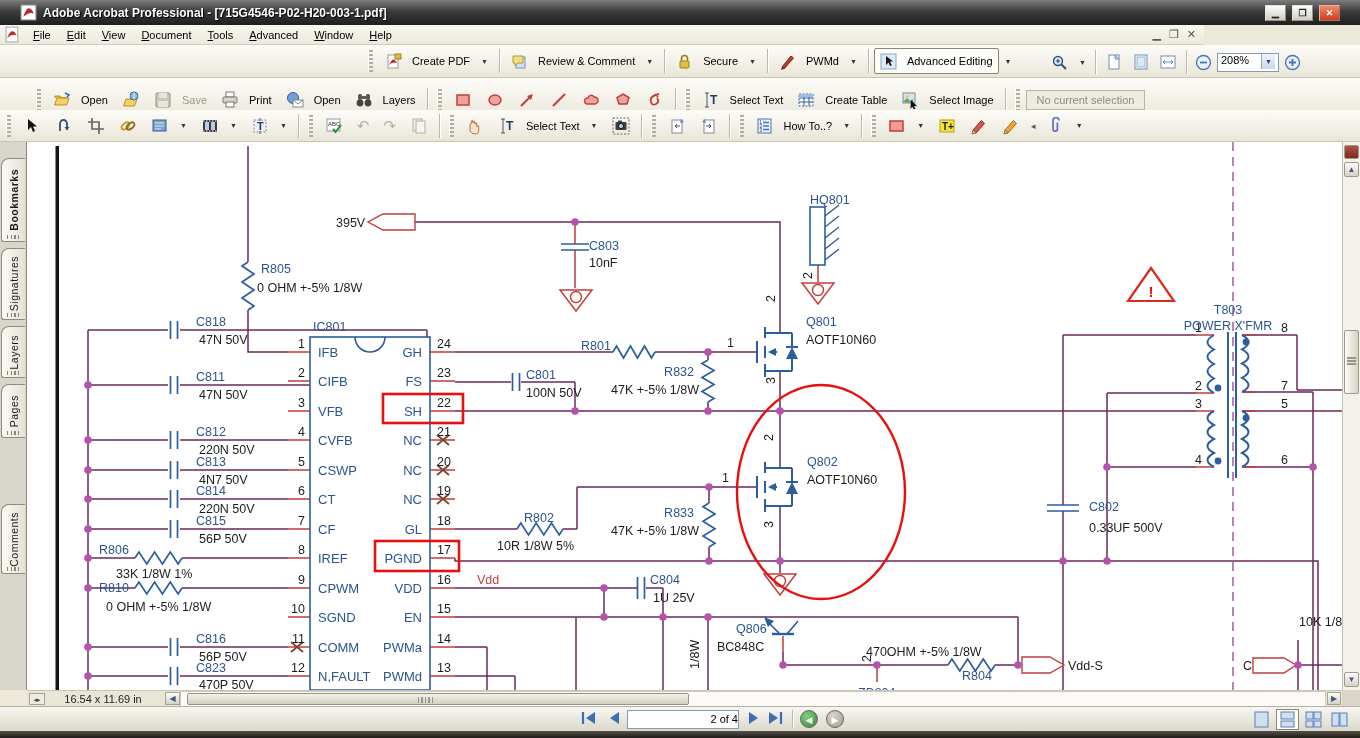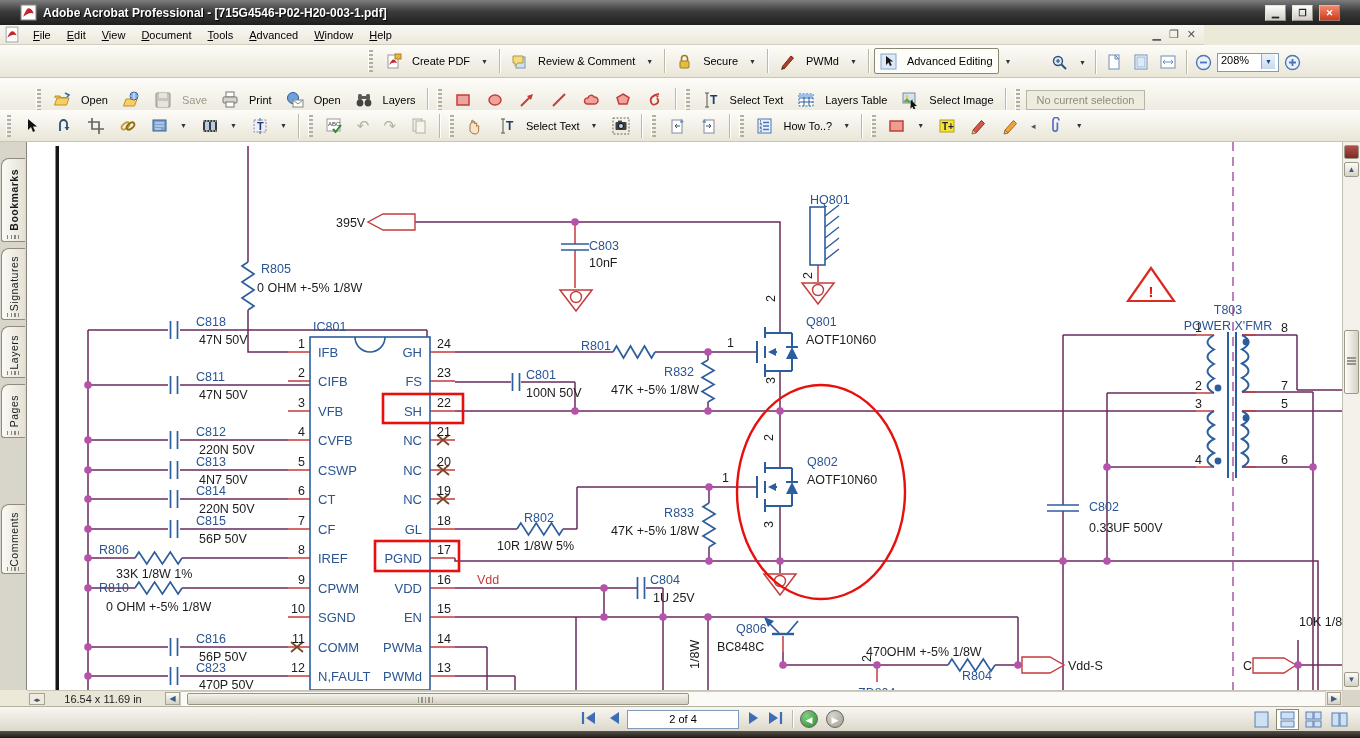--- a/index.html
+++ b/index.html
@@ -38,21 +38,21 @@
 #vscroll{position:absolute;left:1342px;top:142px;width:18px;height:548px;background:#f3f1ea;border-left:1px solid #c5c1b2}
 .sbtn{position:absolute;left:1px;width:15px;background:linear-gradient(#fdfdfa,#d5d1c4);border:1px solid #9d998a;border-radius:2px;color:#3c5a86;font-size:8px;text-align:center}
 #hscrollrow{position:absolute;left:27px;top:690px;width:1315px;height:16px;background:#e9e6d8;border-top:1px solid #c9c5b6}
 #htrack{position:absolute;left:153px;top:0;width:1146px;height:16px;background:#fbfaf6;border:1px solid #cfccbe}
 #hthumb{position:absolute;left:6px;top:1px;width:502px;height:12px;background:linear-gradient(#f4f2ea,#d4d0c2);border:1px solid #989484;border-radius:2px}
 #hthumb::after{content:"";position:absolute;left:46%;top:3px;width:16px;height:6px;background-image:repeating-linear-gradient(90deg,#98948a 0 1.5px,transparent 1.5px 3.5px)}
 #corner{position:absolute;left:1342px;top:690px;width:18px;height:16px;background:#d9d5c8}
 
 #bottomtb{position:absolute;left:0;top:706px;width:1360px;height:25px;background:linear-gradient(#f7f6f1,#dcd8ca);border-top:1px solid #b5b1a2}
 .navbtn{position:absolute;top:4px;width:20px;height:17px;background:none;border:none}
-#pagebox{position:absolute;left:627px;top:3px;width:112px;height:19px;background:#fff;border:1px solid #7f9db9;text-align:center;line-height:17px;font-size:11px}
+#pagebox{position:absolute;left:627px;top:3px;width:112px;height:19px;background:#fff;border:1px solid #7f9db9;text-align:right;line-height:17px;font-size:11px}
 .circlebtn{position:absolute;top:3px;width:18px;height:18px;border-radius:50%;color:#fff;font-size:9px;text-align:center;line-height:18px;border:1px solid #666}
 .layoutbtn{position:absolute;top:2px;width:23px;height:21px;display:flex;align-items:center;justify-content:center;background:none;border:1px solid transparent}
 .layoutbtn.sel{border:1px solid #8a8775;background:#fdfdfa}
 #bottomstrip{position:absolute;left:0;top:731px;width:1360px;height:7px;background:linear-gradient(#56524a,#1d1b17)}
 text{font-family:"Liberation Sans",sans-serif}
 </style>
 </head>
 <body>
 
 <div id="app">
@@ -288,21 +288,21 @@
           <text x="8" y="13" font-size="12" font-weight="bold" fill="#223a66" font-family="Liberation Serif,serif">T</text>
         </svg>
       <span>Select Text</span>
     </button>
     <button class="tbtn">
       <svg class="i18" viewBox="0 0 18 18">
           <rect x="2" y="3" width="14" height="12" fill="#fff" stroke="#2d5e9e" stroke-dasharray="2 1.5"></rect>
           <path d="M2 7h14M2 11h14M7 3v12M12 3v12" stroke="#2d5e9e"></path>
           <rect x="2" y="3" width="14" height="3" fill="#9cc0e8"></rect>
         </svg>
-      <span>Layers Table</span>
+      <span>Create Table</span>
     </button>
     <button class="tbtn">
       <svg class="i18" viewBox="0 0 18 18">
           <rect x="2" y="2" width="12" height="10" fill="#cfe3f7" stroke="#888"></rect>
           <circle cx="6" cy="5.5" r="1.5" fill="#f2c94c"></circle>
           <path d="M2 11l4-4 3 3 3-2v4z" fill="#6aa05e"></path>
           <path d="M10 9l6 6-3 .2 1.4 2.6-1.6.8-1.4-2.8-2 2z" fill="#111"></path>
         </svg>
       <span>Select Image</span>
     </button>

